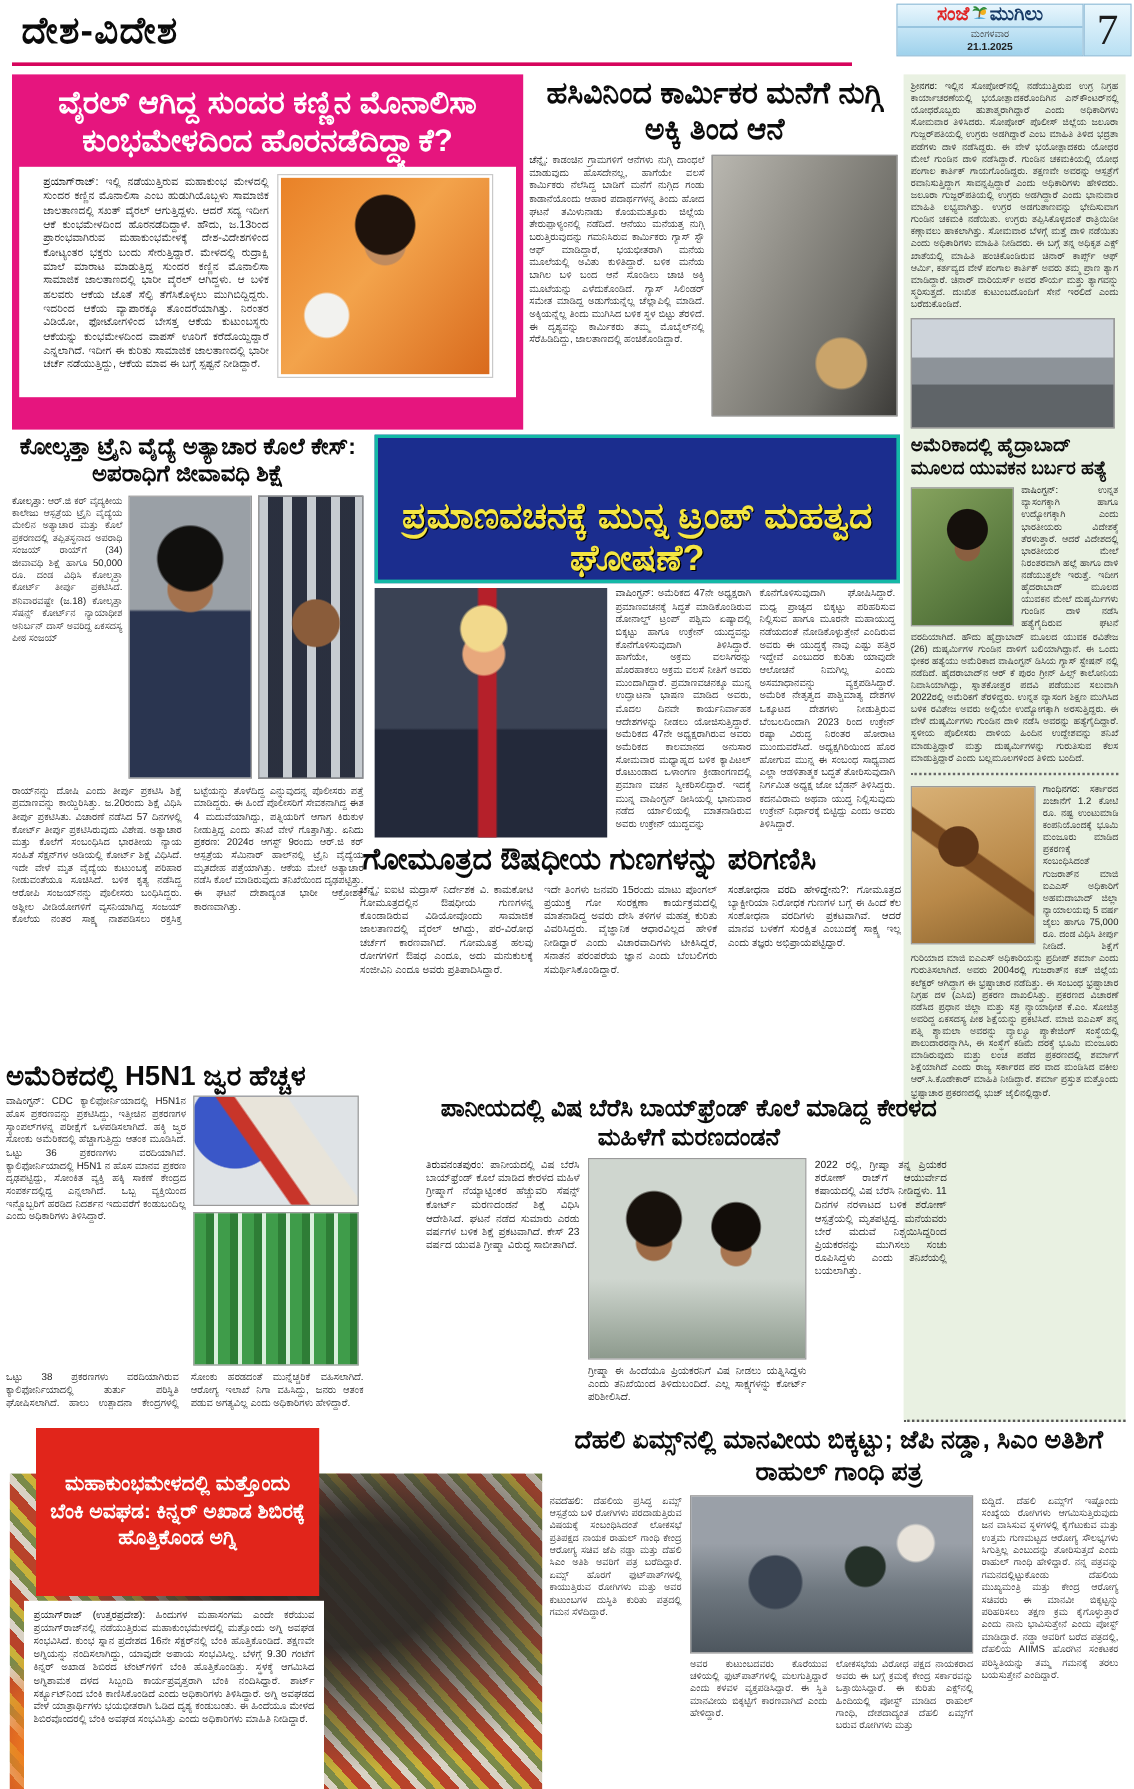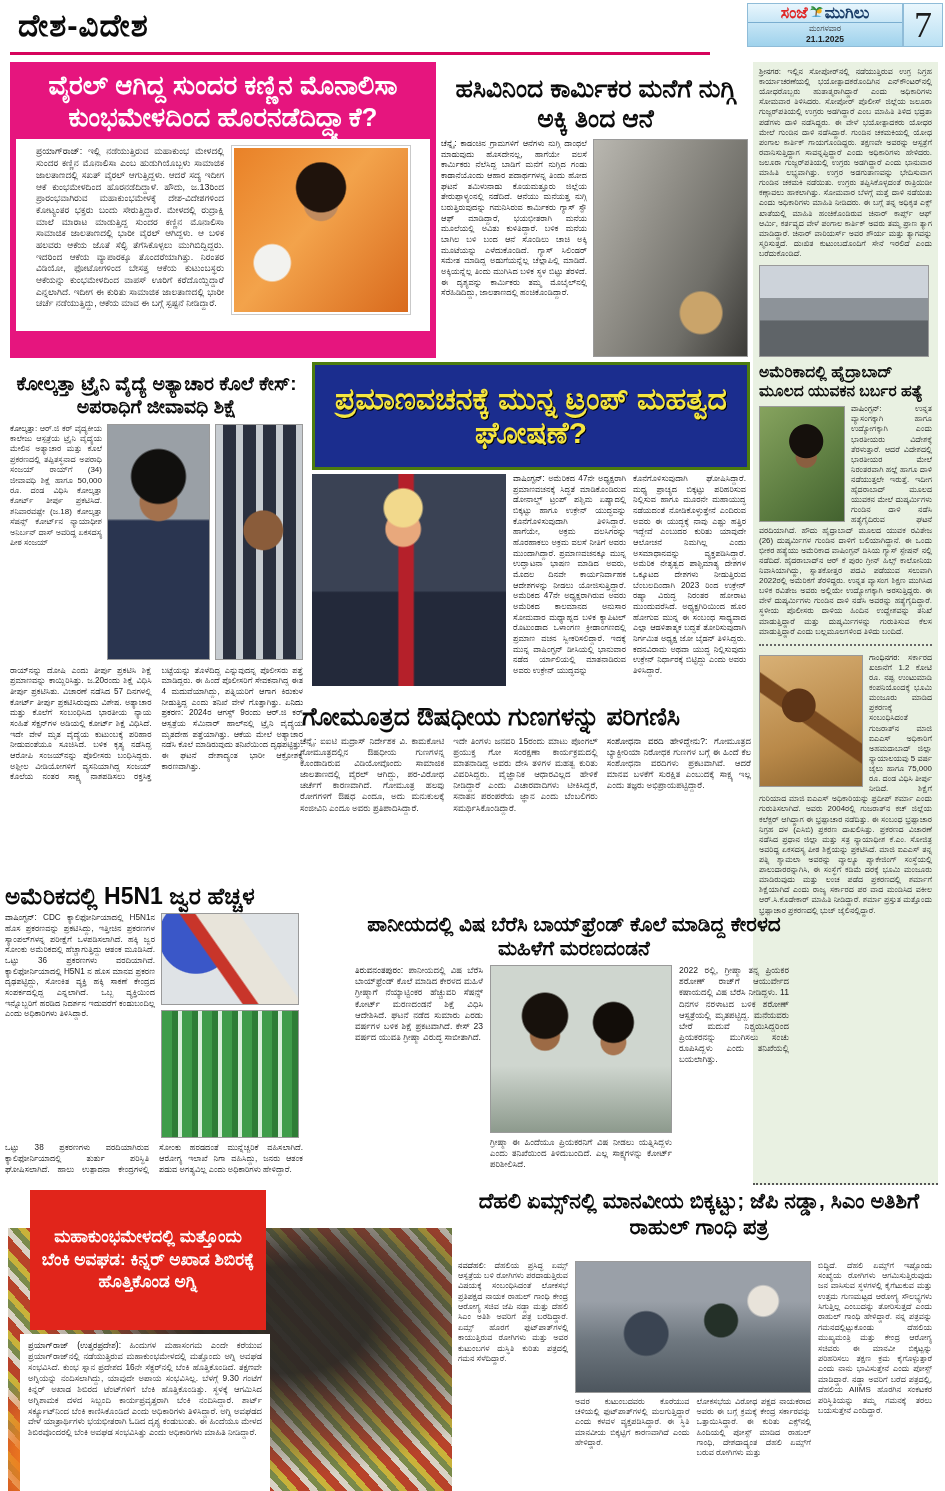--- a/index.html
+++ b/index.html
@@ -33,21 +33,21 @@
   .monalisa h2{color:#ffffff;font-size:26px;line-height:1.22;text-align:center;padding:2px 4px 6px;}
   .monalisa .inner{background:#ffffff;padding:7px 20px;height:178px;}
   .monalisa-photo{float:right;width:178px;height:168px;margin:0 0 4px 8px;border:2px solid #fff;outline:1px solid #c9c9c9;
      background:
        radial-gradient(circle at 50% 24%,#1f130c 0 16%,transparent 17%),
        radial-gradient(circle at 50% 34%,#c08b5e 0 12%,transparent 13%),
        radial-gradient(circle at 22% 70%,#f2f2ef 0 10%,transparent 11%),
        linear-gradient(130deg,#e98127 0%,#f3a34b 45%,#d96a1d 100%);}
 
   
-  .elephant{left:441px;top:72px;width:309px;height:298px;}
+  .elephant{left:441px;top:62px;width:309px;height:298px;}
   .elephant h2{font-size:25px;line-height:1.18;text-align:center;padding:2px 0 6px;}
   .elephant .row{display:flex;gap:6px;}
   .elephant .txt{width:146px;}
   .elephant-photo{width:155px;height:218px;
      background:
        radial-gradient(circle at 70% 80%,#caa46a 0 10%,transparent 11%),
        linear-gradient(115deg,#b9b7b0 0%,#8f8d86 40%,#6f6e68 70%,#3c3b38 100%),
        #8a8a84;}
 
   
@@ -65,40 +65,40 @@
        radial-gradient(circle at 55% 44%,#8a5f40 0 13%,transparent 14%),
        linear-gradient(140deg,#86a35e,#5d7d41 60%,#43622f);}
   .gavel-photo{float:left;width:104px;height:132px;margin:2px 6px 2px 0;
      background:
        radial-gradient(circle at 38% 38%,#5e3517 0 16%,transparent 17%),
        linear-gradient(35deg,transparent 46%,#7a4a20 47% 56%,transparent 57%),
        linear-gradient(160deg,#d8b075,#b98949 60%,#8d652f);}
   .rail .sep{border-top:2px dotted #666;margin:7px 0;}
 
   
-  .kolkata{left:10px;top:362px;width:293px;height:518px;margin-top:11px;}
+  .kolkata{left:10px;top:362px;width:293px;height:518px;}
   .kolkata h2{font-size:19px;line-height:1.2;text-align:center;padding-bottom:5px;}
   .kolkata .row{display:flex;gap:5px;}
   .kolkata .intro{width:92px;}
   .kk-photo-a{width:103px;height:236px;
      background:
        radial-gradient(circle at 50% 22%,#11100e 0 14%,transparent 15%),
        radial-gradient(circle at 50% 33%,#a3714d 0 11%,transparent 12%),
        linear-gradient(180deg,#9aa0a6 0 40%,#2a3550 41% 100%);}
   .kk-photo-b{width:88px;height:236px;
      background:
        radial-gradient(circle at 55% 45%,#8a5c3a 0 14%,transparent 15%),
        repeating-linear-gradient(90deg,#c7ccd1 0 7px,rgba(40,45,60,.85) 7px 20px),
        #37404e;}
   .kolkata .twocol{column-count:2;column-gap:10px;margin-top:6px;}
 
   
   .trump{left:312px;top:362px;width:438px;height:336px;}
-  .trump-banner{background:#1b2d8e;border:3px solid #4d7c0f;height:108px;box-sizing:border-box;
-                display:flex;align-items:center;justify-content:center;}
+  .trump-banner{background:#1b2d8e;border:3px solid #14b8a6;height:124px;box-sizing:border-box;
+                display:flex;align-items:flex-end;justify-content:center;}
   .trump-banner h2{color:#f5e642;font-size:30px;line-height:1.15;text-align:center;text-shadow:1px 1px 0 #000;}
   .trump .row{display:flex;gap:7px;margin-top:4px;}
   .trump-photo{width:194px;height:212px;border:none;
      background:
        radial-gradient(circle at 47% 16%,#f2d98c 0 9%,transparent 10%),
        radial-gradient(circle at 47% 26%,#e8a87c 0 9%,transparent 10%),
        linear-gradient(90deg,transparent 44%,#b5202a 45% 52%,transparent 53%),
        linear-gradient(180deg,#3a4254 0 55%,#23293a 56% 100%);}
   .trump .col{width:113px;}
 
@@ -148,21 +148,21 @@
        radial-gradient(circle at 12% 88%,#f07a1e 0 8%,transparent 20%),
        repeating-linear-gradient(48deg,#b8432a 0 9px,#d9d2c4 9px 15px,#7a8a4a 15px 21px,#c9b23a 21px 27px);}
   .kumbh .redbox{position:absolute;left:22px;top:2px;width:236px;height:140px;background:#e1251b;
       display:flex;align-items:center;justify-content:flex-start;padding:4px 8px;box-sizing:border-box;}
   .kumbh .redbox h2{color:#ffffff;font-size:17px;line-height:1.35;text-align:center;}
   .kumbh .whitebox{position:absolute;left:12px;top:146px;width:250px;height:157px;background:#ffffff;
       padding:6px 8px;box-sizing:border-box;}
 
   
   .aiims{left:458px;top:1188px;width:482px;height:303px;}
-  .aiims h2{font-size:21px;line-height:1.25;text-align:center;padding-bottom:20px;}
+  .aiims h2{font-size:21px;line-height:1.25;text-align:center;padding-bottom:5px;}
   .aiims .cols{display:flex;gap:7px;}
   .aiims .c1{width:110px;}
   .aiims .mid{width:236px;}
   .aiims-photo{width:236px;height:132px;margin-bottom:4px;
      background:
        radial-gradient(circle at 80% 30%,#e8e3da 0 7%,transparent 8%),
        radial-gradient(circle at 62% 45%,#243028 0 10%,transparent 11%),
        radial-gradient(circle at 30% 55%,#3a4452 0 12%,transparent 13%),
        linear-gradient(180deg,#9aa0a8 0 30%,#6f7880 60%,#4d565e 100%);}
   .aiims .sub{display:flex;gap:7px;}

